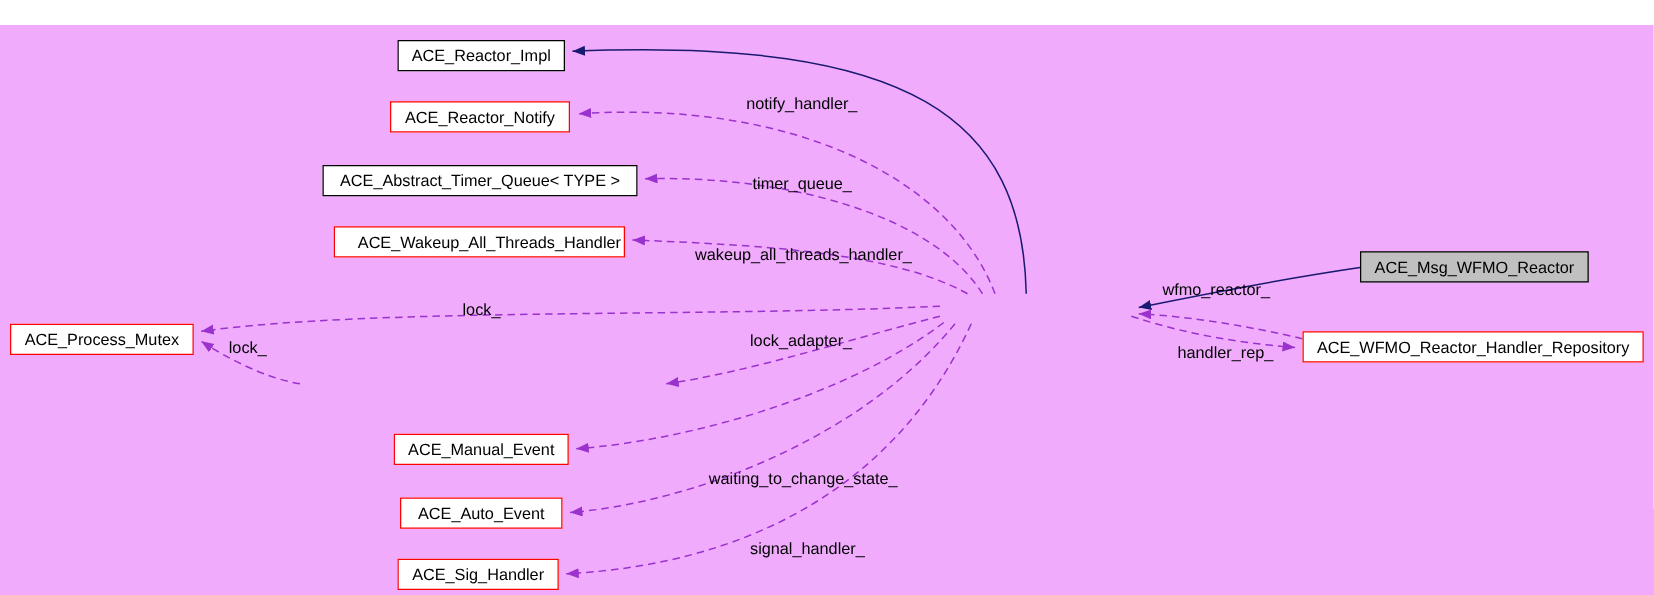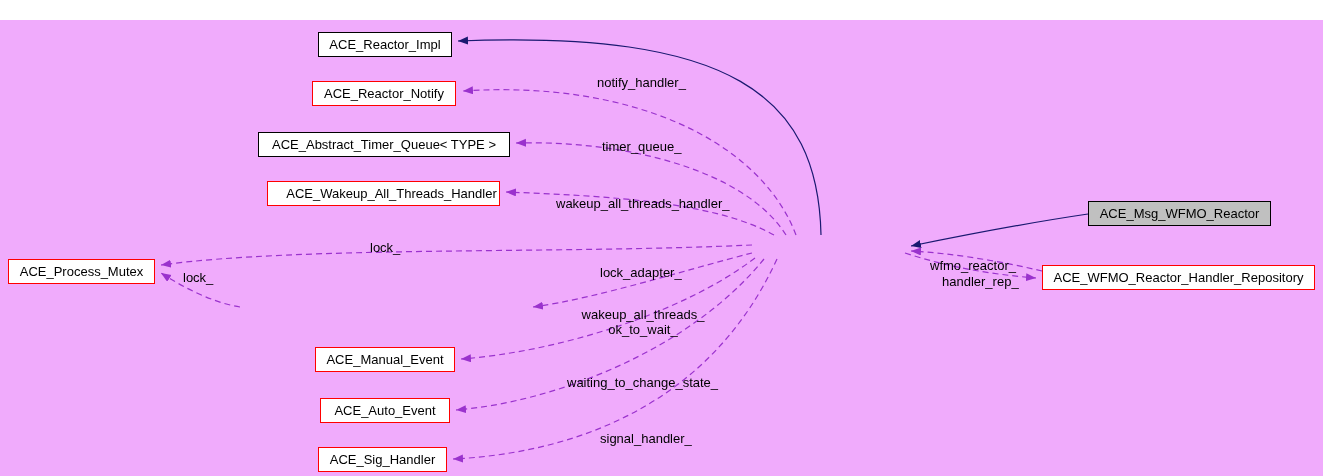--- a/index.html
+++ b/index.html
@@ -105,26 +105,22 @@
   <span class="edge-label" style="left:602px; top:119px;">timer_queue_</span>
 
   <span class="edge-label" style="left:556px; top:176px;">wakeup_all_threads_handler_</span>
 
   <span class="edge-label" style="left:370px; top:220px;">lock_</span>
 
   <span class="edge-label" style="left:183px; top:250px;">lock_</span>
 
   <span class="edge-label" style="left:600px; top:245px;">lock_adapter_</span>
 
-  <div class="edge-label" style="left:578px; top:287px; width:130px; text-align:center;">
-    <span>wakeup_all_threads_</span><br>
-    <span>ok_to_wait_</span>
-  </div>
 
   <span class="edge-label" style="left:567px; top:355px;">waiting_to_change_state_</span>
 
   <span class="edge-label" style="left:600px; top:411px;">signal_handler_</span>
 
-  <span class="edge-label" style="left:930px; top:238px;">wfmo_reactor_</span>
+  <span class="edge-label" style="left:930px; top:204px;">wfmo_reactor_</span>
 
   <span class="edge-label" style="left:932px; top:254px;padding-left:10px;">handler_rep_</span>
 
 </div>
 
 </body></html>

